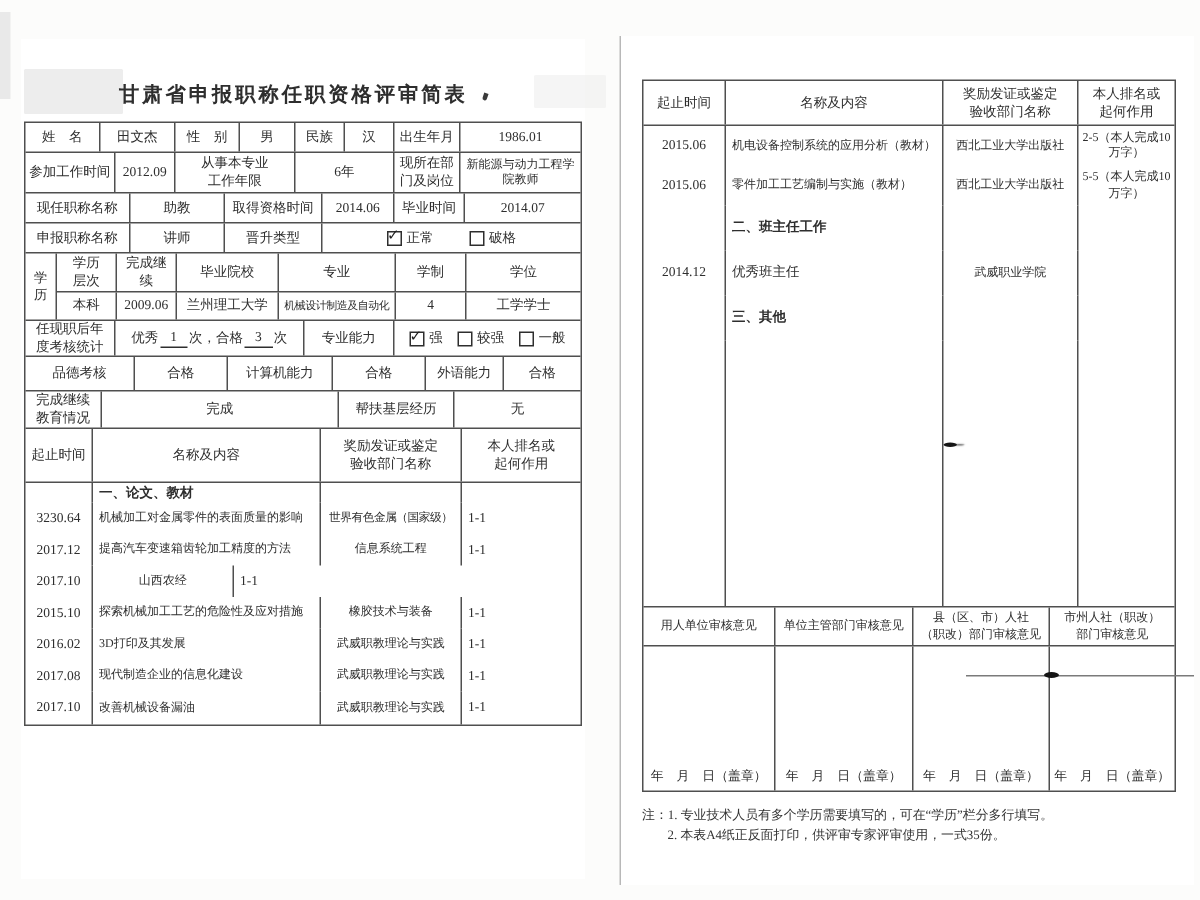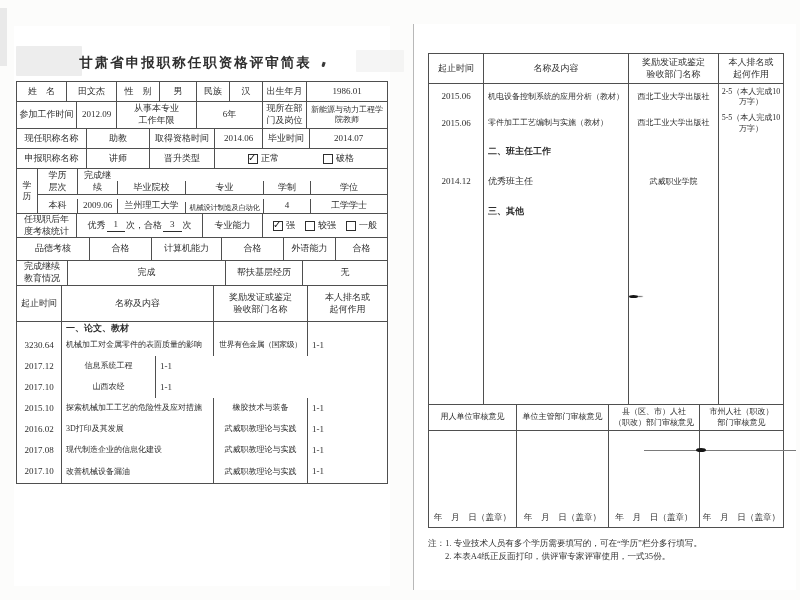--- a/index.html
+++ b/index.html
@@ -21,28 +21,28 @@
   .tbl{border:1px solid #4f4f4f;margin:0 2px;background:#fff;}
   .p1 .tbl{margin-top:9px;}
   .row{display:flex;border-top:1px solid #4f4f4f;box-sizing:border-box;}
   .tbl > .row:first-child{border-top:0;}
   .sub > .row:first-child{border-top:0;}
   .row.soft{border-top:0;}
   .c{border-left:1px solid #4f4f4f;box-sizing:border-box;display:flex;align-items:center;justify-content:center;
      text-align:center;padding:1px 2px;word-break:break-all;white-space:pre-line;line-height:1.3;min-width:0;}
   .row > .c:first-child{border-left:0;}
   .sub{flex:1;display:flex;flex-direction:column;border-left:1px solid #4f4f4f;min-width:0;}
-  .sub .row{flex:1;align-items:flex-end;}
+  .sub .row{flex:1;}
   .sub .row > .c:first-child{border-left:0;}
   .c.l{justify-content:flex-start;text-align:left;padding-left:4px;}
   .c.small{font-size:8px;}
   .c.nowrap{white-space:nowrap;letter-spacing:-0.3px;}
   .vstack{display:block;margin:auto;text-align:center;line-height:1.25;font-size:8.8px;white-space:pre-line;}
   .cb{display:inline-block;width:8px;height:8px;border:1px solid #2e2e2e;margin-right:3px;position:relative;flex:none;}
-  .cbg{display:inline-flex;align-items:center;margin:0 22px;}
+  .cbg{display:inline-flex;align-items:center;margin:0 12px;}
   .cb.checked::after{content:"✓";position:absolute;left:-1px;top:-4px;font-size:10px;color:#1d1d1d;}
   .u{border-bottom:1px solid #2e2e2e;padding:0 7px;margin:0 1px;}
   .exp-lines{padding:4px 6px;font-size:8.6px;line-height:1.7;text-align:left;width:100%;}
   .sec-title{font-weight:bold;letter-spacing:1px;font-size:9.5px;}
   .sig-cell{align-items:flex-end;justify-content:center;padding-bottom:4px;font-size:8.6px;}
   .notes{margin:9px 2px 0 2px;font-size:8.6px;line-height:1.55;color:#333;}
   .notes .n2{padding-left:17px;}
   .ink-blob{position:absolute;left:215px;top:271px;width:9px;height:3px;background:#161616;border-radius:50%;box-shadow:6px 0 1px -1px #555;}
   .ink-scratch{position:absolute;left:230px;top:426px;width:152px;height:1px;background:#7a7a7a;}
   .ink-scratch::after{content:"";position:absolute;left:52px;top:-2px;width:10px;height:4px;background:#151515;border-radius:50%;}
@@ -174,20 +174,21 @@
       <div class="c" style="flex:1"></div>
     </div>
     <div class="row soft" style="height:21px">
       <div class="c" style="flex:0 0 44px">3230.64</div>
       <div class="c l small" style="flex:0 0 152px">机械加工对金属零件的表面质量的影响</div>
       <div class="c nowrap" style="flex:0 0 94px;font-size:7.8px">世界有色金属（国家级）</div>
       <div class="c l" style="flex:1">1-1</div>
     </div>
     <div class="row soft" style="height:21px">
       <div class="c" style="flex:0 0 44px">2017.12</div>
+      <div class="c l small" style="flex:0 0 152px">提高汽车变速箱齿轮加工精度的方法</div>
       <div class="c small" style="flex:0 0 94px">信息系统工程</div>
       <div class="c l" style="flex:1">1-1</div>
     </div>
     <div class="row soft" style="height:21px">
       <div class="c" style="flex:0 0 44px">2017.10</div>
       <div class="c small" style="flex:0 0 94px">山西农经</div>
       <div class="c l" style="flex:1">1-1</div>
     </div>
     <div class="row soft" style="height:21px">
       <div class="c" style="flex:0 0 44px">2015.10</div>

